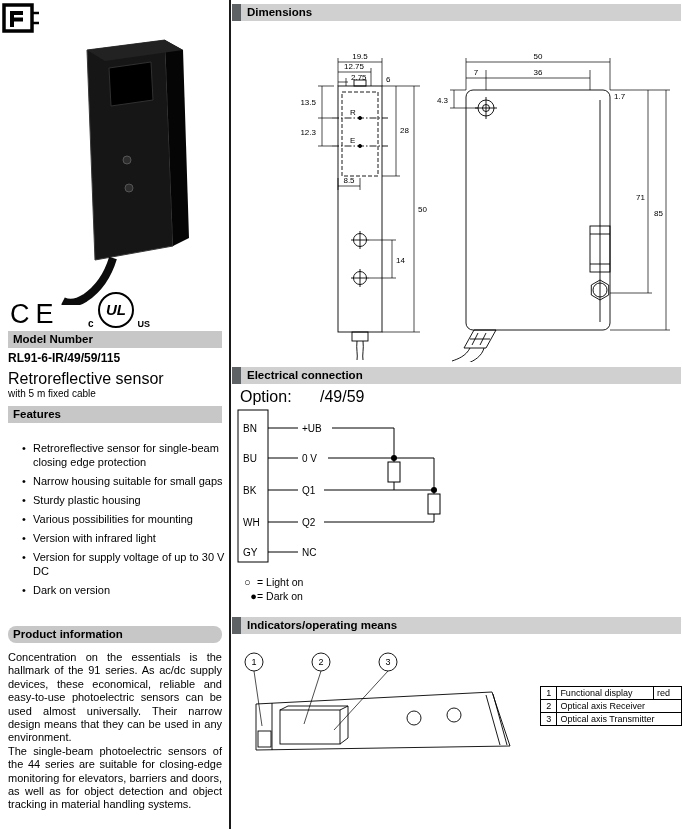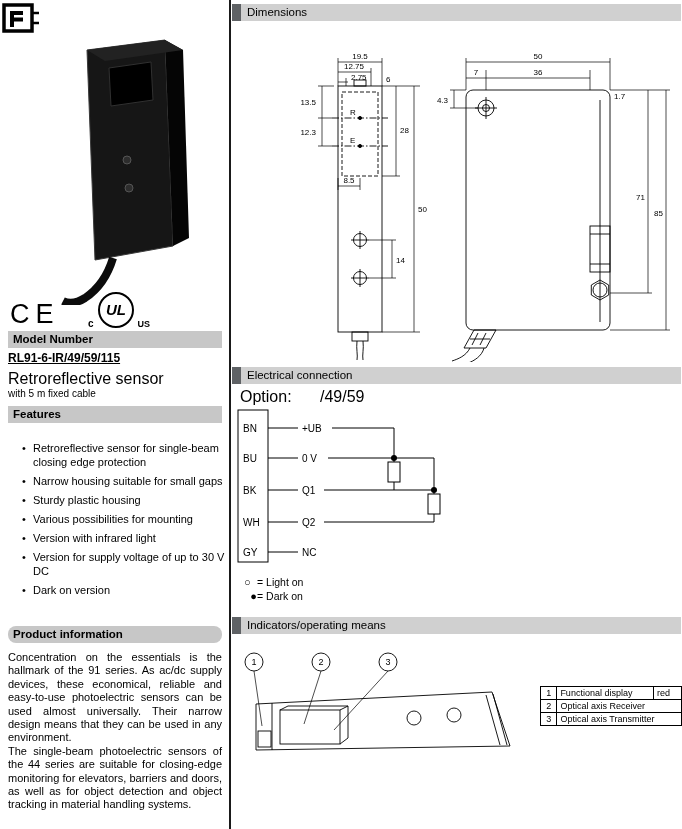--- a/index.html
+++ b/index.html
@@ -4,21 +4,21 @@
 <style>
   html,body{margin:0;padding:0;background:#fff;}
   .page{position:relative;width:682px;height:829px;background:#fff;overflow:hidden;
         font-family:"Liberation Sans","DejaVu Sans",sans-serif;color:#000;
         border-bottom:2px solid #1a1a1a;}
   .abs{position:absolute;}
   .divider{position:absolute;left:229px;top:0;width:1.5px;height:829px;background:#1a1a1a;}
   .lhead{position:absolute;left:8px;width:214px;height:17px;background:#c7c7c7;
          font-size:11.5px;font-weight:bold;line-height:17px;padding-left:5px;box-sizing:border-box;}
   .rhead{position:absolute;left:232px;width:449px;height:17px;background:#d0d0d0;
-         border-left:9px solid #5f6265;font-size:11.5px;font-weight:normal;line-height:17px;
+         border-left:9px solid #5f6265;font-size:11.5px;font-weight:bold;line-height:17px;
          padding-left:6px;box-sizing:border-box;}
   .txt{position:absolute;font-size:16px;line-height:13px;}
   .features{position:absolute;left:8px;top:429px;width:214px;margin:12px;padding:0;list-style:none;}
   .features li{position:relative;padding-left:13px;font-size:11px;line-height:14px;margin:0 0 5px 0;}
   .features li::before{content:"•";position:absolute;left:2px;top:0;}
   .paras{position:absolute;left:8px;top:651px;width:214px;}
   .paras p{margin:0;font-size:11px;line-height:13.4px;text-align:justify;}
   svg text{font-family:"Liberation Sans","DejaVu Sans",sans-serif;fill:#000;stroke:none;}
   .dimtext{font-size:8px;}
   .pintext{font-size:10px;}
@@ -57,21 +57,21 @@
   <div class="abs" style="left:10px;top:299px;font-size:27px;letter-spacing:6px;">CE</div>
   <div class="abs" style="left:88px;top:292px;width:62px;height:40px;">
     <span style="position:absolute;left:0;bottom:3px;font-size:10px;font-weight:bold;">c</span>
     <div style="position:absolute;left:10px;top:0;width:36px;height:36px;border:2.5px solid #000;border-radius:50%;box-sizing:border-box;text-align:center;">
       <span style="font-size:15px;font-weight:bold;font-style:italic;line-height:31px;">UL</span>
     </div>
     <span style="position:absolute;right:0;bottom:3px;font-size:9px;font-weight:bold;">US</span>
   </div>
 
   <div class="lhead" style="top:331px;">Model Number</div>
-  <div class="txt" style="left:8px;top:352px;font-size:12px;font-weight:bold;text-decoration:underline;">RL91-6-IR/49/59/115</div>
+  <div class="txt" style="left:8px;top:352px;font-size:12px;font-weight:bold;">RL91-6-IR/49/59/115</div>
   <div class="txt" style="left:8px;top:372px;">Retroreflective sensor</div>
   <div class="txt" style="left:8px;top:387px;font-size:10px;">with 5 m fixed cable</div>
 
   <div class="lhead" style="top:406px;">Features</div>
   <ul class="features">
     <li>Retroreflective sensor for single-beam closing edge protection</li>
     <li>Narrow housing suitable for small gaps</li>
     <li>Sturdy plastic housing</li>
     <li>Various possibilities for mounting</li>
     <li>Version with infrared light</li>

